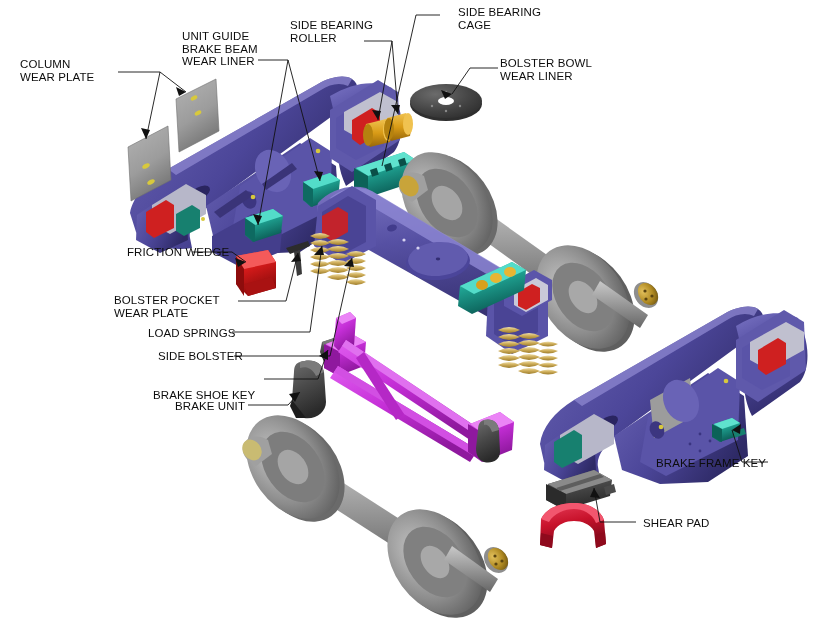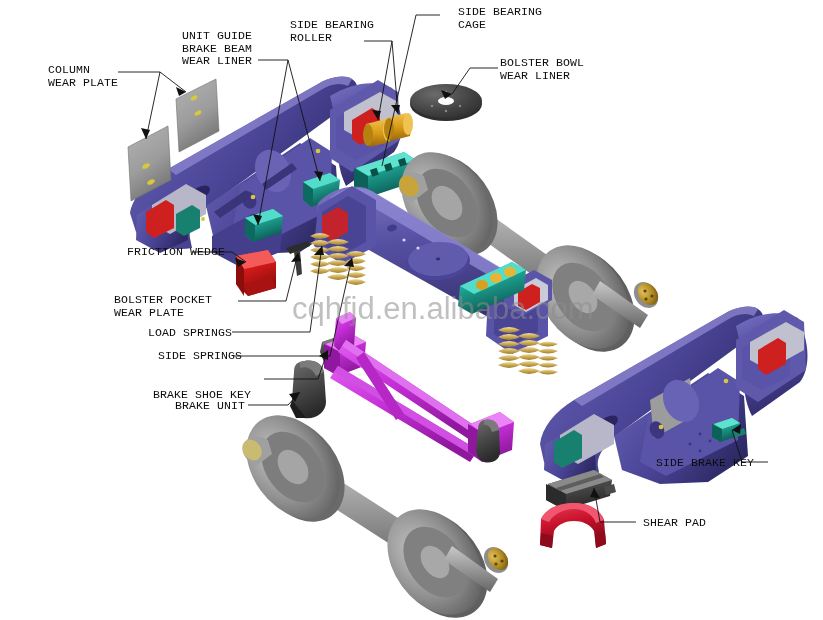--- a/index.html
+++ b/index.html
@@ -19,21 +19,21 @@
     width: 823px; height: 620px;
     background: #ffffff;
   }
   #artwork {
     position: absolute;
     left: 0; top: 0;
     width: 823px; height: 620px;
   }
   .callout {
     position: absolute;
-    font-family: Liberation Mono, monospace;
+    font-family: Liberation Sans, sans-serif;
     font-size: 11.5px;
     line-height: 12.6px;
     letter-spacing: 0.1px;
     color: #0d0d0d;
     white-space: pre;
     font-weight: 400;
   }
   #watermark {
     position: absolute;
     left: 292px;
@@ -536,36 +536,35 @@
       <path d="M328 350 l-9 6 l9 4 Z"></path>
 
       <path d="M300 392 l-11 2 l6 8 Z"></path>
 
       <path d="M732 430 l9 -6 l-1 10 Z"></path>
 
       <path d="M594 488 l6 10 l-10 -1 Z"></path>
     </g>
   </svg>
 
-  <div class="callout" style="left:48px;  top:58px;margin-top:6px;">COLUMN
+  <div class="callout" style="left:20px;  top:58px;">COLUMN
 WEAR PLATE</div>
   <div class="callout" style="left:182px; top:30px;">UNIT GUIDE
 BRAKE BEAM
 WEAR LINER</div>
   <div class="callout" style="left:290px; top:19px;">SIDE BEARING
 ROLLER</div>
   <div class="callout" style="left:458px; top:6px;">SIDE BEARING
 CAGE</div>
   <div class="callout" style="left:500px; top:57px;">BOLSTER BOWL
 WEAR LINER</div>
   <div class="callout" style="left:93px;  top:246px;padding-left:34px;">FRICTION WEDGE</div>
   <div class="callout" style="left:114px; top:294px;">BOLSTER POCKET
 WEAR PLATE</div>
   <div class="callout" style="left:148px; top:327px;">LOAD SPRINGS</div>
-  <div class="callout" style="left:158px; top:350px;">SIDE SPRINGS</div>
+  <div class="callout" style="left:158px; top:350px;">SIDE BOLSTER</div>
   <div class="callout" style="left:153px; top:373px;margin-top:16px;">BRAKE SHOE KEY</div>
   <div class="callout" style="left:175px; top:400px;">BRAKE UNIT</div>
-  <div class="callout" style="left:656px; top:457px;">SIDE BRAKE KEY</div>
+  <div class="callout" style="left:656px; top:457px;">BRAKE FRAME KEY</div>
   <div class="callout" style="left:643px; top:517px;">SHEAR PAD</div>
 
-  <div id="watermark">cqhfjd.en.alibaba.com</div>
 
 </div>
 
 </body></html>

